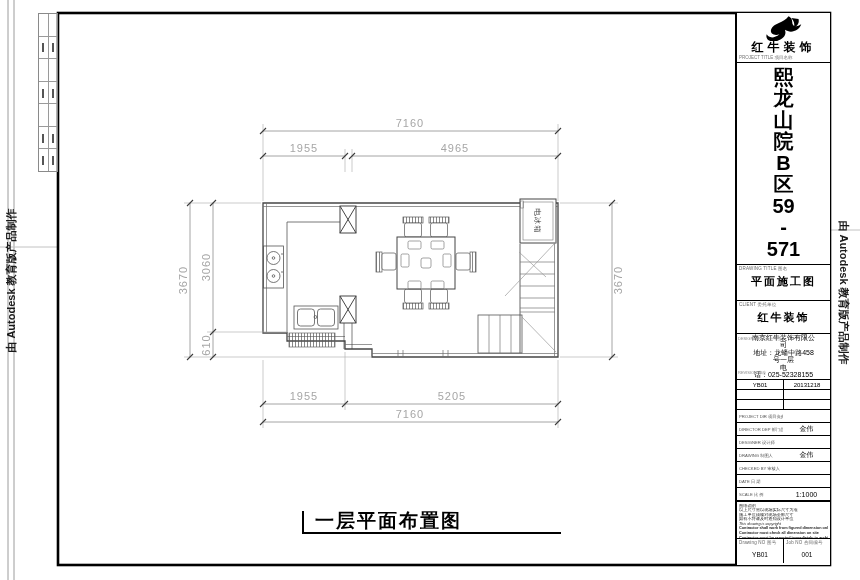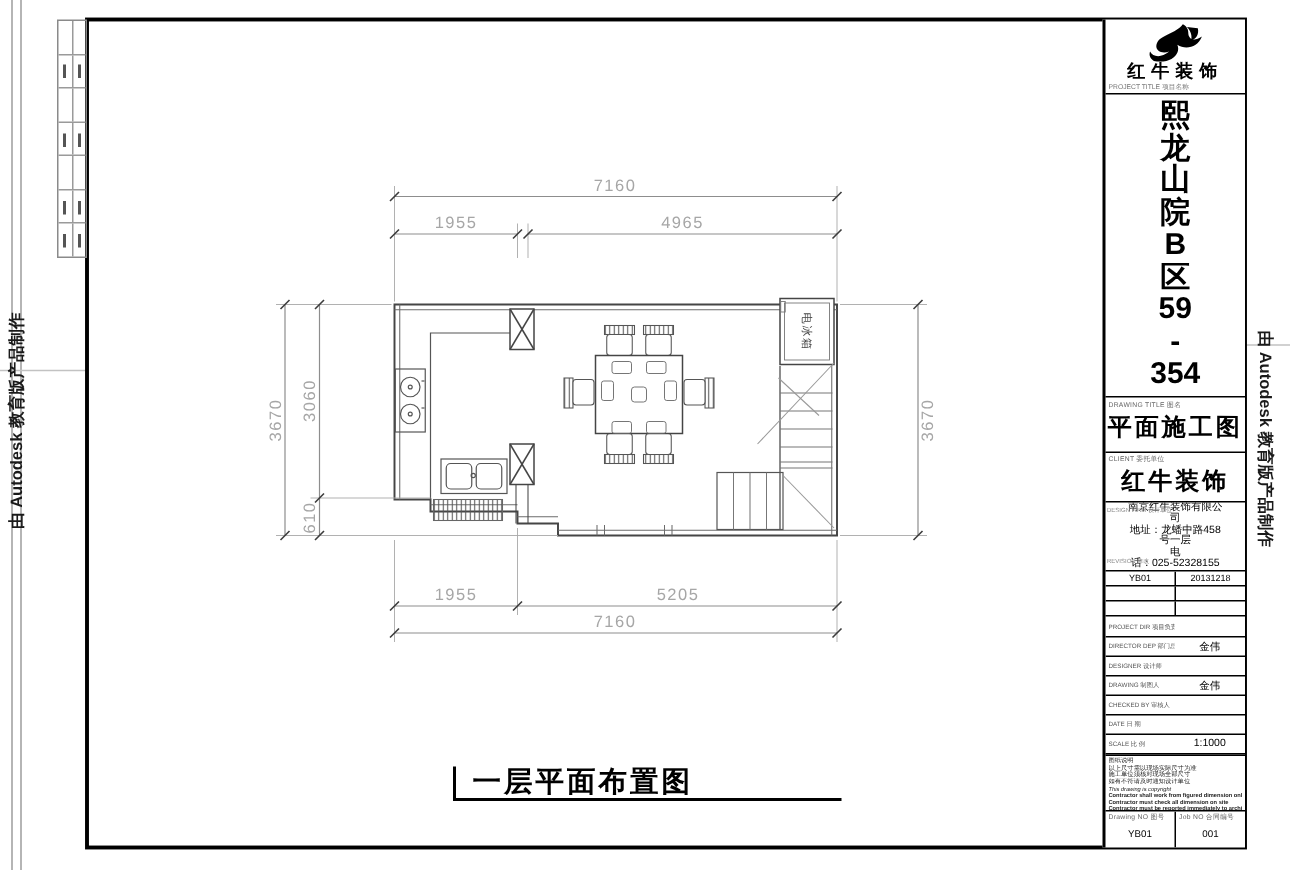--- a/index.html
+++ b/index.html
@@ -18,31 +18,31 @@
   
   .stamp{position:absolute;left:38px;top:13px;width:20px;height:159px;border:1px solid #8a8a8a;box-sizing:border-box;display:flex;flex-direction:column;}
   .stamp-row{flex:1;display:flex;border-bottom:1px solid #9a9a9a;}
   .stamp-row:last-child{border-bottom:none;}
   .stamp-cell{flex:1;border-right:1px solid #9a9a9a;position:relative;}
   .stamp-cell:last-child{border-right:none;}
   .stamp-row.mark .stamp-cell::before{content:"";position:absolute;left:50%;top:50%;width:2px;height:9px;margin:-4px 0 0 -1px;background:#555;}
 
   
   .tblock{position:absolute;left:735px;top:13px;width:95px;height:552px;box-sizing:border-box;
-    border-left:2px solid #000;background:#fff;display:flex;flex-direction:column;font-size:7px;color:#000;justify-content:space-between;}
+    border-left:2px solid #000;background:#fff;display:flex;flex-direction:column;font-size:7px;color:#000;}
   .tb-sec{box-sizing:border-box;border-bottom:1px solid #000;position:relative;overflow:hidden;}
   .tb-lbl{font-size:4.5px;color:#666;text-align:left;padding:1px 2px 0 2px;letter-spacing:.2px;white-space:nowrap;}
   .logo-sec{height:50px;display:flex;flex-direction:column;align-items:center;justify-content:flex-start;}
   .bull{margin-top:2px;}
   .brand{font-size:12px;font-weight:bold;letter-spacing:4px;line-height:12px;}
   .brand-sub{font-size:4.5px;color:#777;align-self:flex-start;padding-left:2px;margin-top:2px;white-space:nowrap;}
   .proj-sec{height:202px;display:flex;flex-direction:column;align-items:center;justify-content:center;}
   .proj-char{font-size:20px;font-weight:bold;line-height:21.5px;text-align:center;}
   .title-sec{height:36px;}
-  .big-cn{font-size:16px;font-weight:bold;text-align:center;letter-spacing:2px;margin-top:3px;}
+  .big-cn{font-size:11px;font-weight:bold;text-align:center;letter-spacing:2px;margin-top:3px;}
   .client-sec{height:33px;}
   .firm-sec{height:46px;text-align:center;}
   .firm-line{font-size:7px;line-height:7.4px;}
   .firm-flag{position:absolute;font-size:4px;color:#888;left:1px;white-space:nowrap;}
   .rev-table{height:30px;display:flex;flex-direction:column;}
   .rev-row{flex:1;display:flex;border-bottom:.5px solid #000;}
   .rev-row:last-child{border-bottom:none;}
   .rev-cell{flex:1;border-right:.5px solid #000;display:flex;align-items:center;justify-content:center;font-size:6px;}
   .rev-cell:last-child{border-right:none;}
   .p-rows{height:91px;display:flex;flex-direction:column;}
@@ -299,21 +299,21 @@
 
     <div class="tb-sec proj-sec">
       <div class="proj-char">熙</div>
       <div class="proj-char">龙</div>
       <div class="proj-char">山</div>
       <div class="proj-char">院</div>
       <div class="proj-char">B</div>
       <div class="proj-char">区</div>
       <div class="proj-char">59</div>
       <div class="proj-char">-</div>
-      <div class="proj-char">354</div>
+      <div class="proj-char">571</div>
     </div>
 
     <div class="tb-sec title-sec">
       <div class="tb-lbl">DRAWING TITLE 图名</div>
       <div class="big-cn">平面施工图</div>
     </div>
 
     <div class="tb-sec client-sec">
       <div class="tb-lbl">CLIENT 委托单位</div>
       <div class="big-cn">红牛装饰</div>

